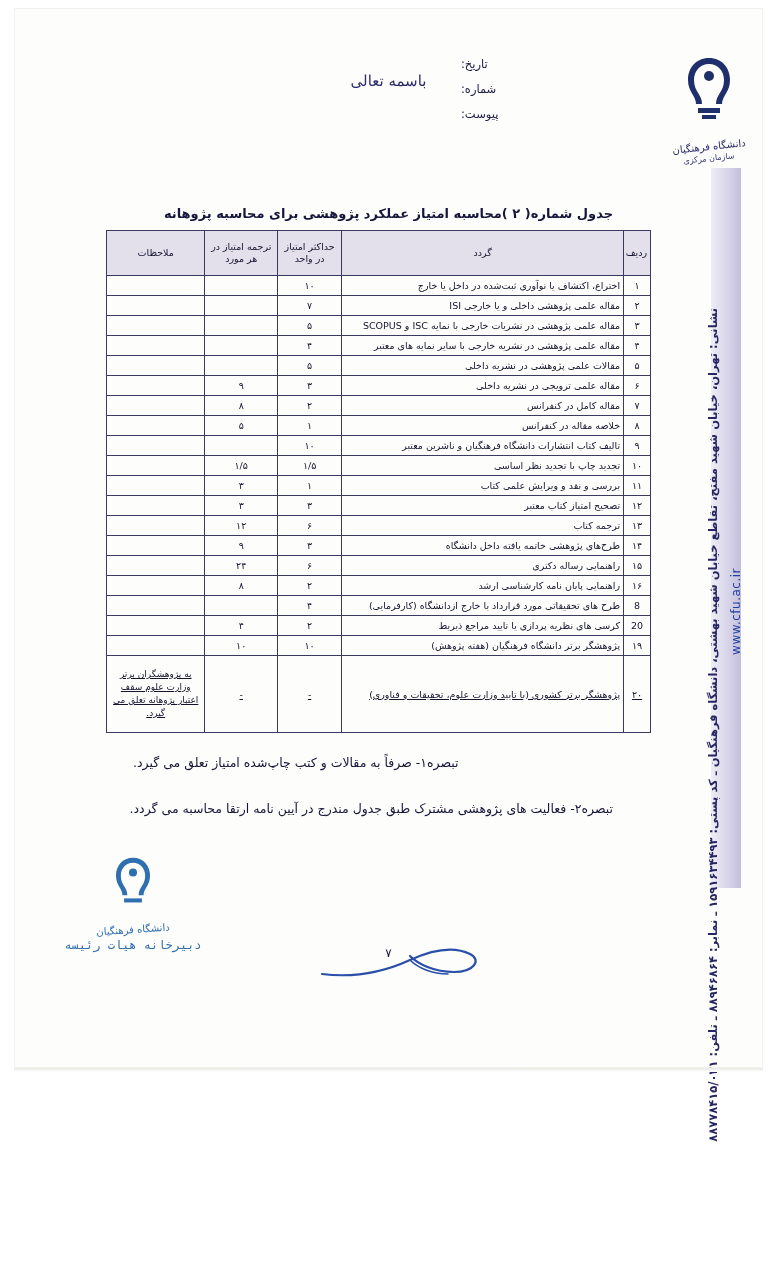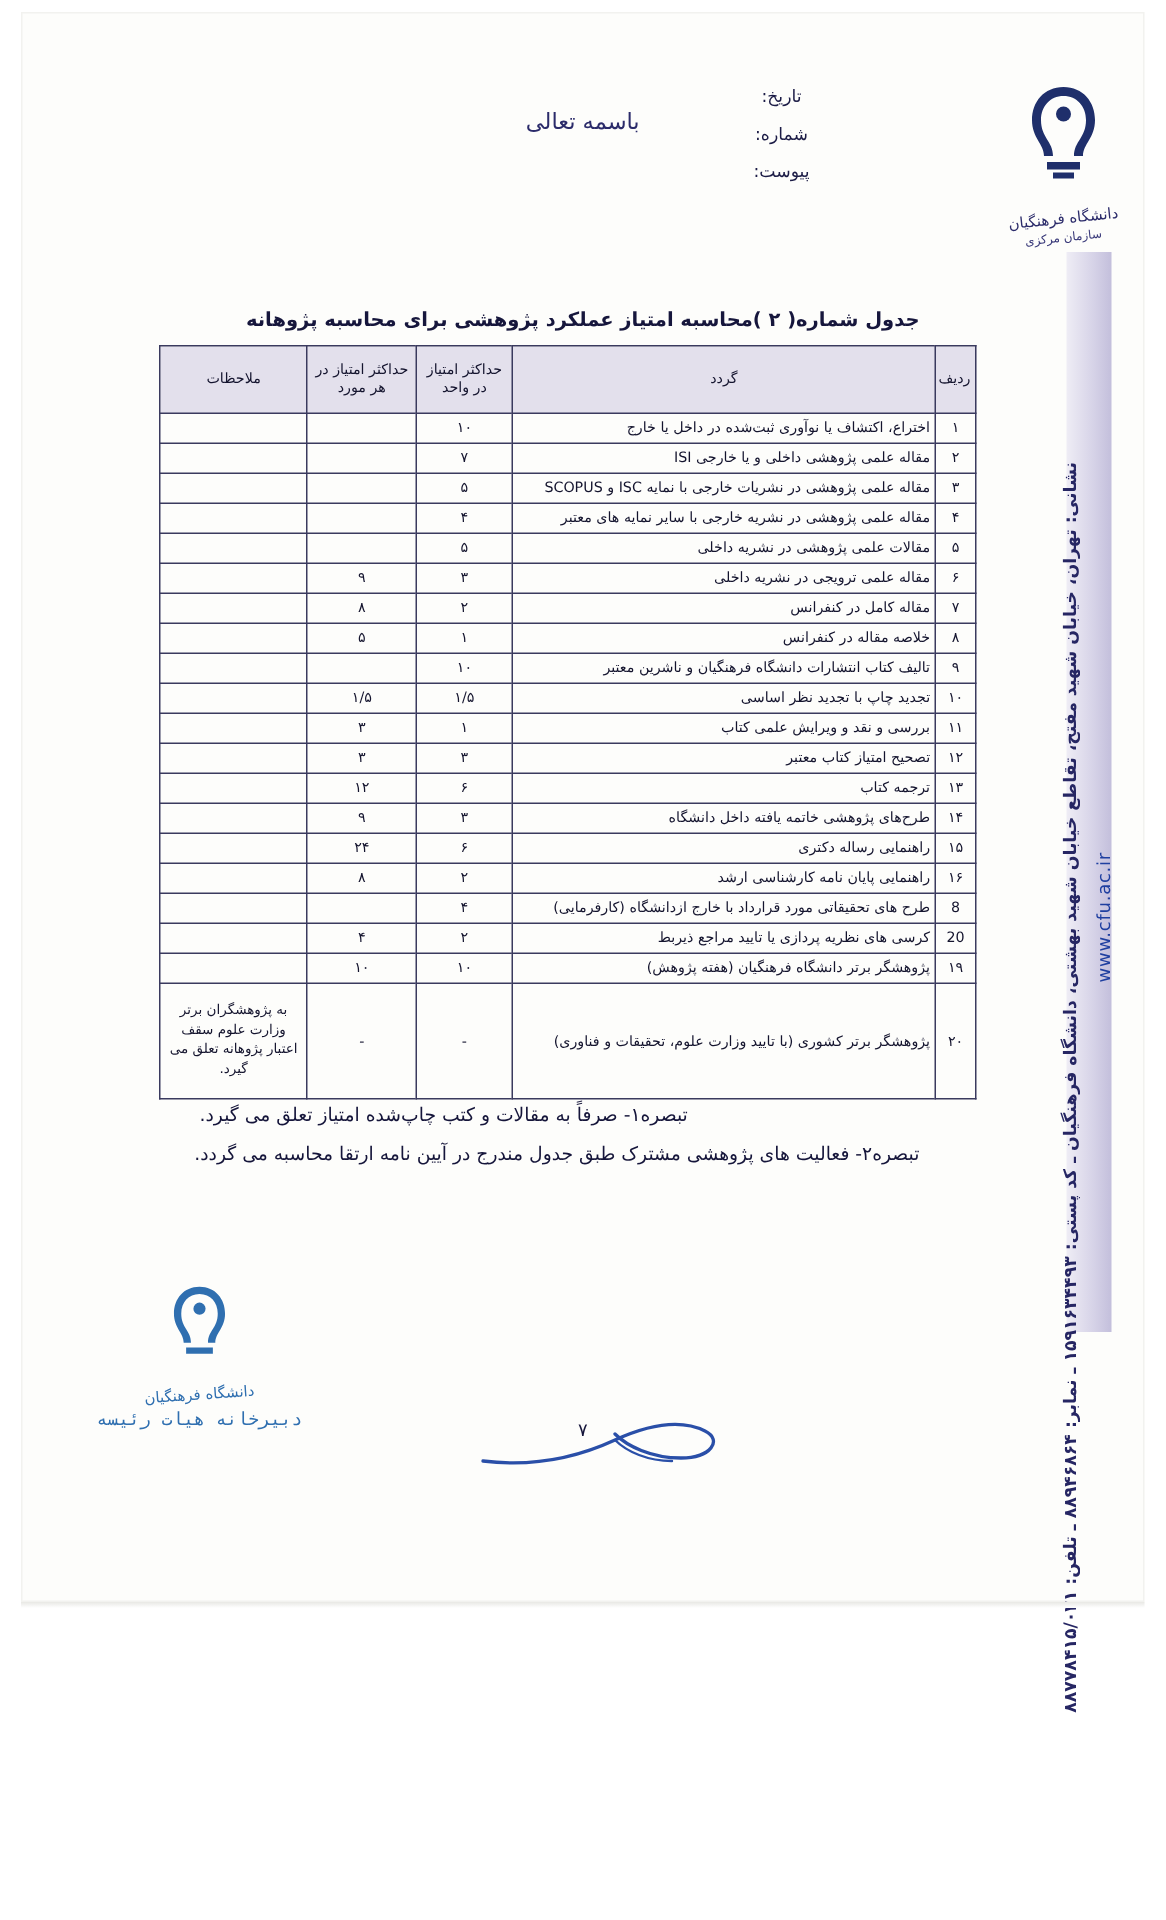--- a/index.html
+++ b/index.html
@@ -114,21 +114,21 @@
     font-family: "DejaVu Serif", "Liberation Serif", serif;
   }
   .meta {
     position: absolute;
     right: 182px;
     top: 44px;
     width: 120px;
     font-size: 11.5px;
     color: #1c1c46;
     line-height: 25px;
-    text-align: center;
+    text-align: left;
   }
   .meta div { white-space: nowrap; }
   
   .doc-title {
     position: absolute;
     left: 0; right: 0;
     top: 198px;
     text-align: center;
     font-size: 13px;
     font-weight: bold;
@@ -165,33 +165,33 @@
   col.c-note { width: 95px; }
   td.num { text-align: center; }
   td.sub { text-align: right; padding-right: 6px; }
   td.val { text-align: center; }
   td.note { text-align: center; }
   td.note-long {
     text-align: center;
     font-size: 9px;
     line-height: 13px;
   }
-  tr.tall td { height: 74px; }
+  tr.tall td { height: 74px; text-decoration: underline; }
   
   .notes {
     position: absolute;
     right: 150px;
     top: 722px;
     width: 480px;
     text-align: left;
     font-size: 12.5px;
     color: #15153a;
     line-height: 26px;
   }
-  .notes div { white-space: nowrap; }
+  .notes div { white-space: nowrap; margin-top: 20px; }
   
   .stamp {
     position: absolute;
     right: 560px;
     top: 845px;
     width: 140px;
     text-align: center;
     color: #2c6fb5;
   }
   .stamp .mark {
@@ -271,21 +271,21 @@
           <col class="c-sub">
           <col class="c-max1">
           <col class="c-max2">
           <col class="c-note">
       </colgroup>
       <thead>
         <tr>
           <th>ردیف</th>
           <th>گردد</th>
           <th>حداکثر امتیاز در واحد</th>
-          <th>حداکثر امتیاز در هر مورد</th>
+          <th>ترجمه امتیاز در هر مورد</th>
           <th>ملاحظات</th>
         </tr>
       </thead>
       <tbody>
         <tr>
           <td class="num">۱</td>
           <td class="sub">اختراع، اکتشاف یا نوآوری ثبت‌شده در داخل یا خارج</td>
           <td class="val">۱۰</td>
           <td class="val"></td>
           <td class="note"></td>

